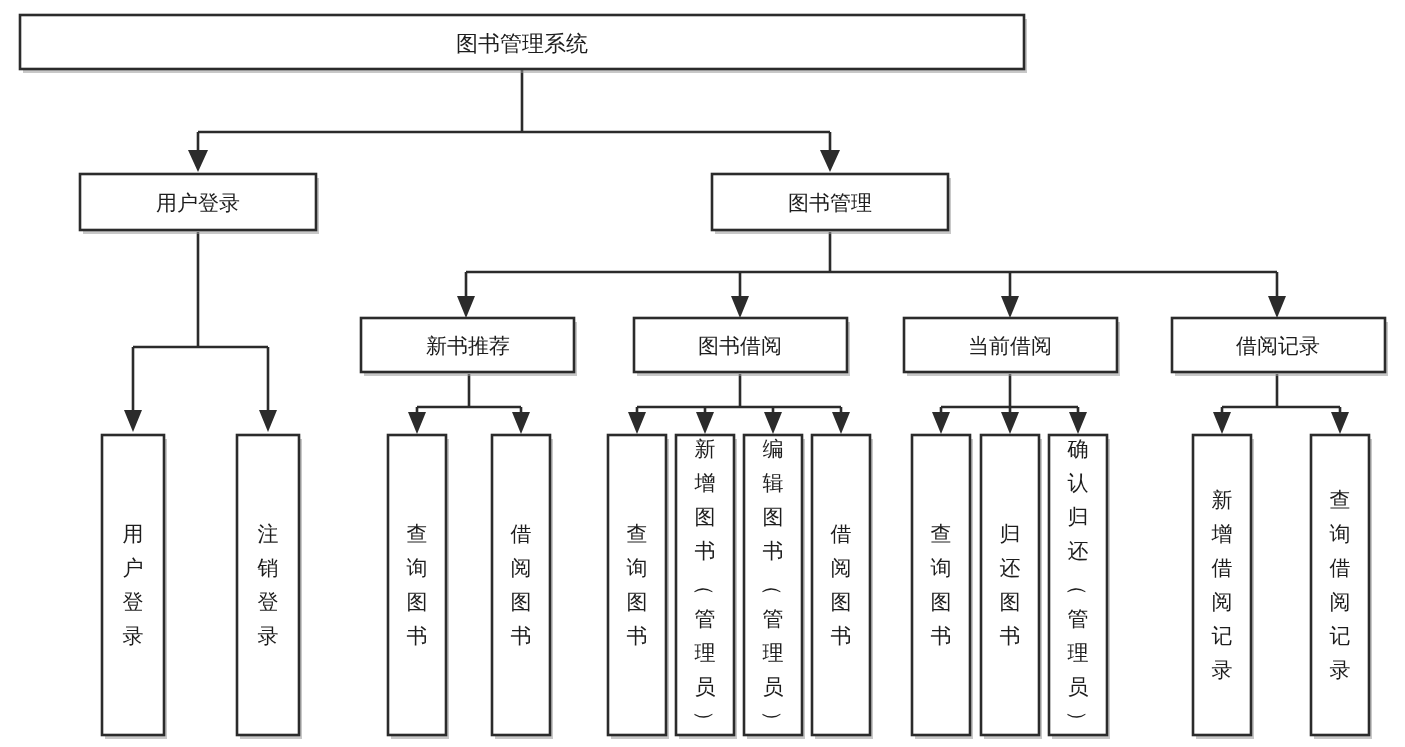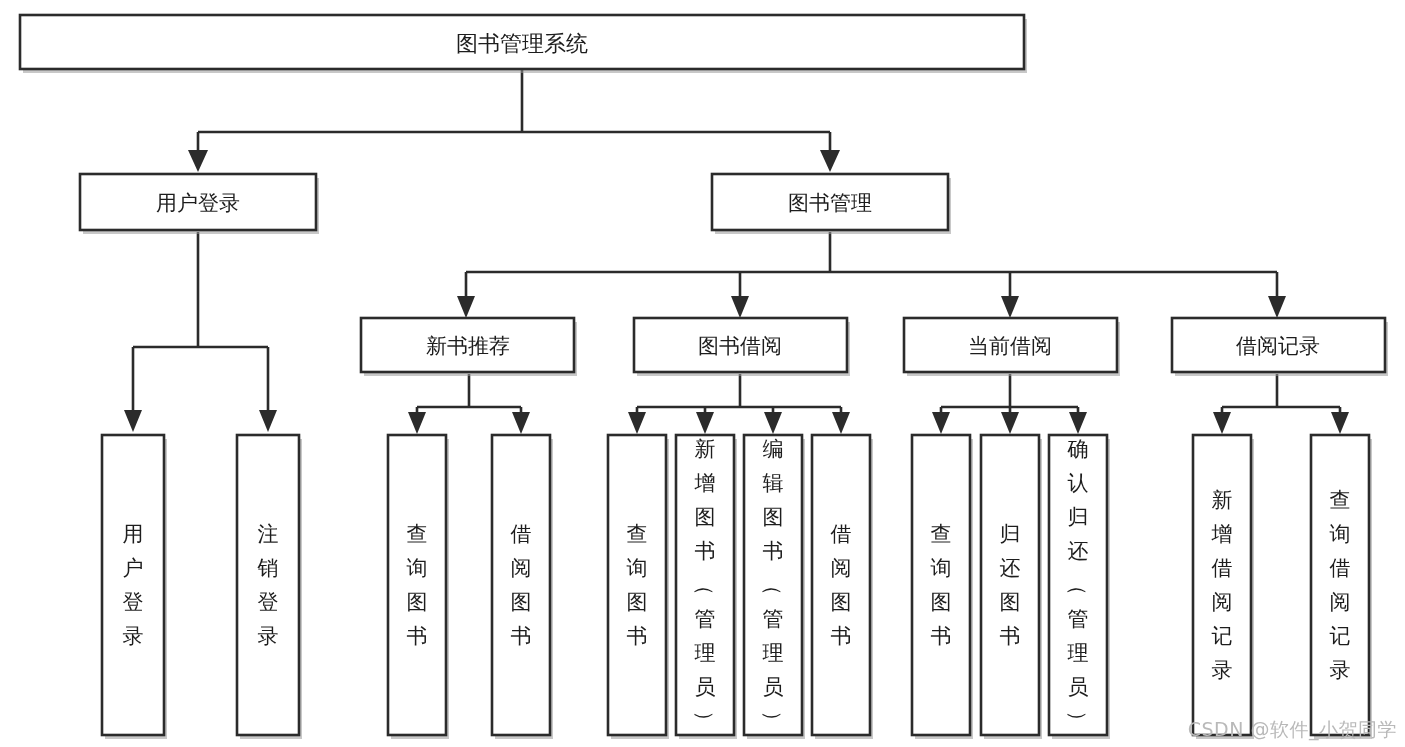--- a/index.html
+++ b/index.html
@@ -336,14 +336,13 @@
             <text class="leaf-label-char" x="1340" y="568">借</text>
             <text class="leaf-label-char" x="1340" y="602">阅</text>
             <text class="leaf-label-char" x="1340" y="636">记</text>
             <text class="leaf-label-char" x="1340" y="670">录</text>
           </g>
         </g>
       </g>
 
   </svg>
 
-  <div class="watermark">CSDN @软件_小贺同学</div>
 </div>
 
 </body></html>

